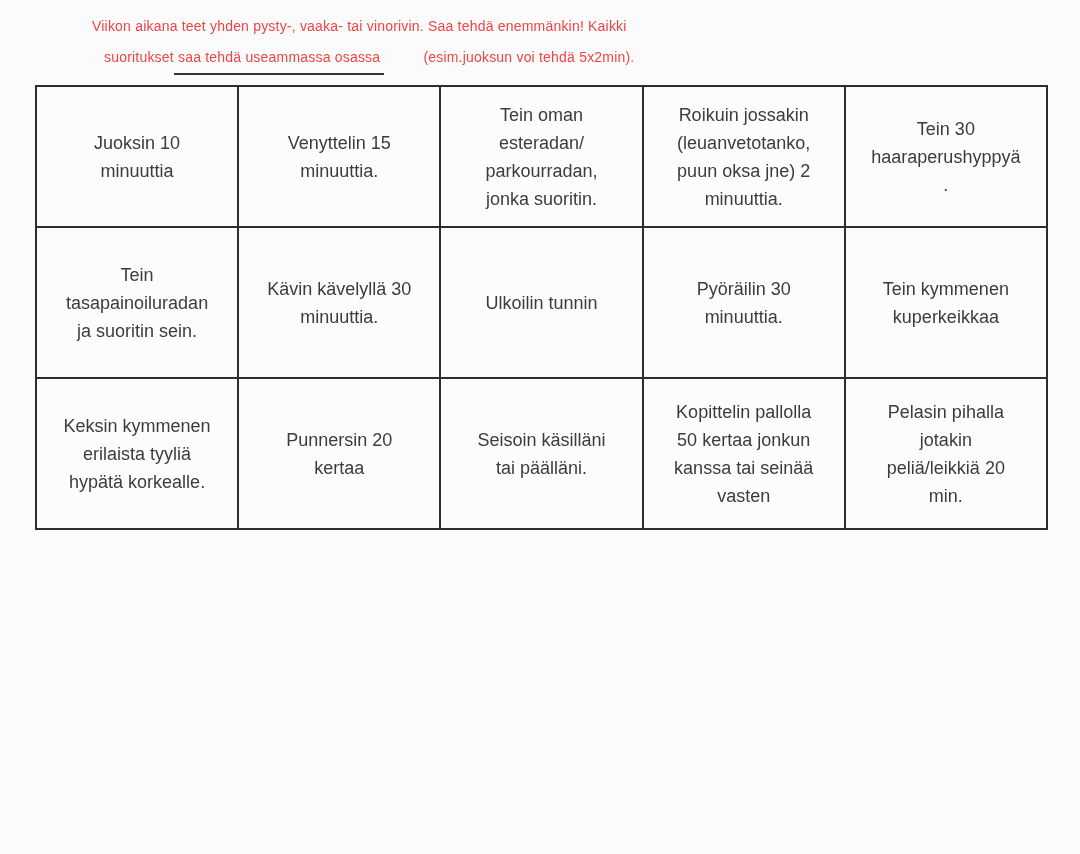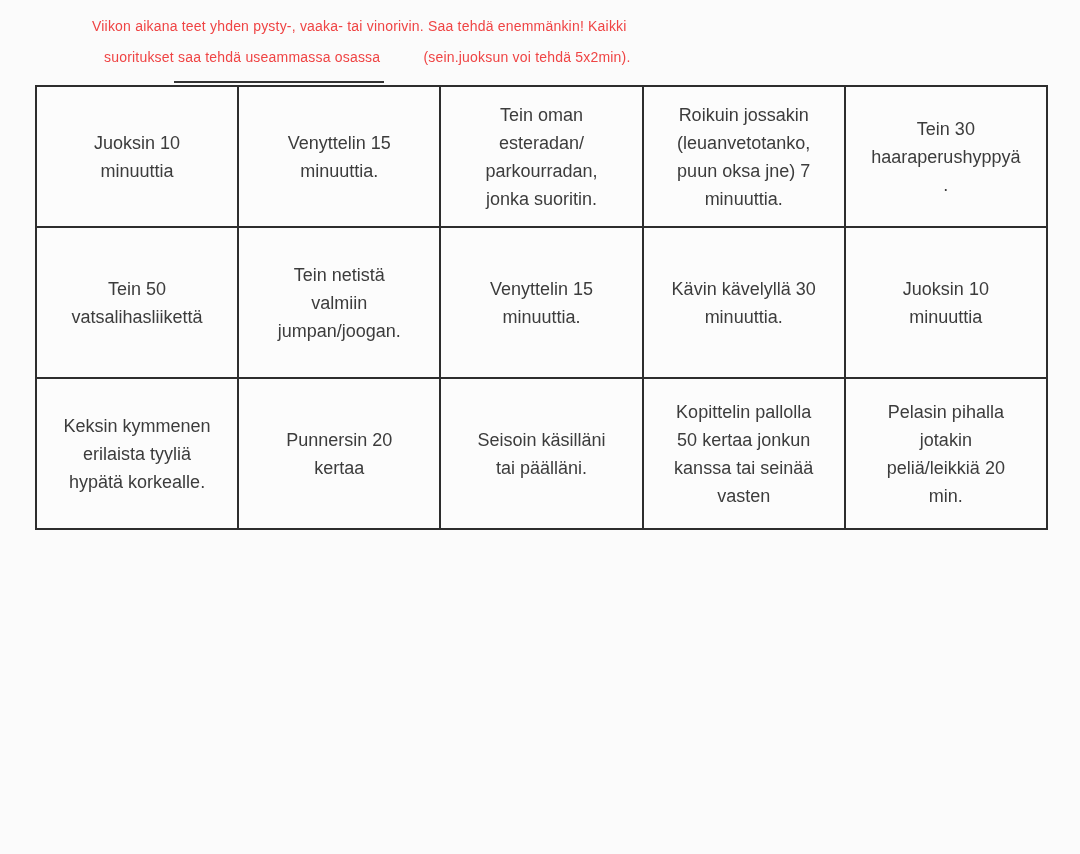--- a/index.html
+++ b/index.html
@@ -20,21 +20,21 @@
     width: 1080px;
     font-size: 14px;
     line-height: 31px;
     color: #ef4444;
     letter-spacing: 0.2px;
   }
   .header-line1 { padding-left: 82px; }
   .header-line2 { padding-left: 55px; }
   .underlined {
     border-bottom: 2px solid #333333;
-    padding-bottom: 16px;
+    padding-bottom: 8px;
     white-space: pre;
   }
   .plain-seg { white-space: pre; margin-left: 39px; }
 
   table.bingo {
     position: absolute;
     top: 85px;
     left: 35px;
     width: 1013px;
     border-collapse: collapse;
@@ -53,54 +53,53 @@
     padding: 2px 6px;
   }
   tr.row-first td { height: 141px; }
   tr.row-rest td { height: 151px; }
 </style>
 </head>
 <body>
 
 <div class="header">
   <div class="header-line1">Viikon aikana teet yhden pysty-, vaaka- tai vinorivin. Saa tehdä enemmänkin! Kaikki</div>
-  <div class="header-line2"><span class="plain-seg">suoritukset</span><span class="underlined"> saa tehdä useammassa osassa </span><span class="plain-seg">(sein.juoksun voi tehdä 5x2min).</span></div>
+  <div class="header-line2"><span class="plain-seg">suoritukset</span><span class="underlined"> saa tehdä useammassa osassa </span><span class="plain-seg">(esim.juoksun voi tehdä 5x2min).</span></div>
 </div>
 
 <table class="bingo">
   <tbody>
     <tr class="row-first">
       <td>Juoksin 10
 minuuttia</td>
       <td>Venyttelin 15
 minuuttia.</td>
       <td>Tein oman
 esteradan/
 parkourradan,
 jonka suoritin.</td>
       <td>Roikuin jossakin
 (leuanvetotanko,
-puun oksa jne) 7
+puun oksa jne) 2
 minuuttia.</td>
       <td>Tein 30
 haaraperushyppyä
 .</td>
     </tr>
     <tr class="row-rest">
-      <td>Tein 50
-vatsalihasliikettä</td>
-      <td>Tein netistä
-valmiin
-jumpan/joogan.</td>
-      <td>Venyttelin 15
-minuuttia.</td>
+      <td>Tein
+tasapainoiluradan
+ja suoritin sein.</td>
       <td>Kävin kävelyllä 30
 minuuttia.</td>
-      <td>Juoksin 10
-minuuttia</td>
+      <td>Ulkoilin tunnin</td>
+      <td>Pyöräilin 30
+minuuttia.</td>
+      <td>Tein kymmenen
+kuperkeikkaa</td>
     </tr>
     <tr class="row-rest">
       <td>Keksin kymmenen
 erilaista tyyliä
 hypätä korkealle.</td>
       <td>Punnersin 20
 kertaa</td>
       <td>Seisoin käsilläni
 tai päälläni.</td>
       <td>Kopittelin pallolla

